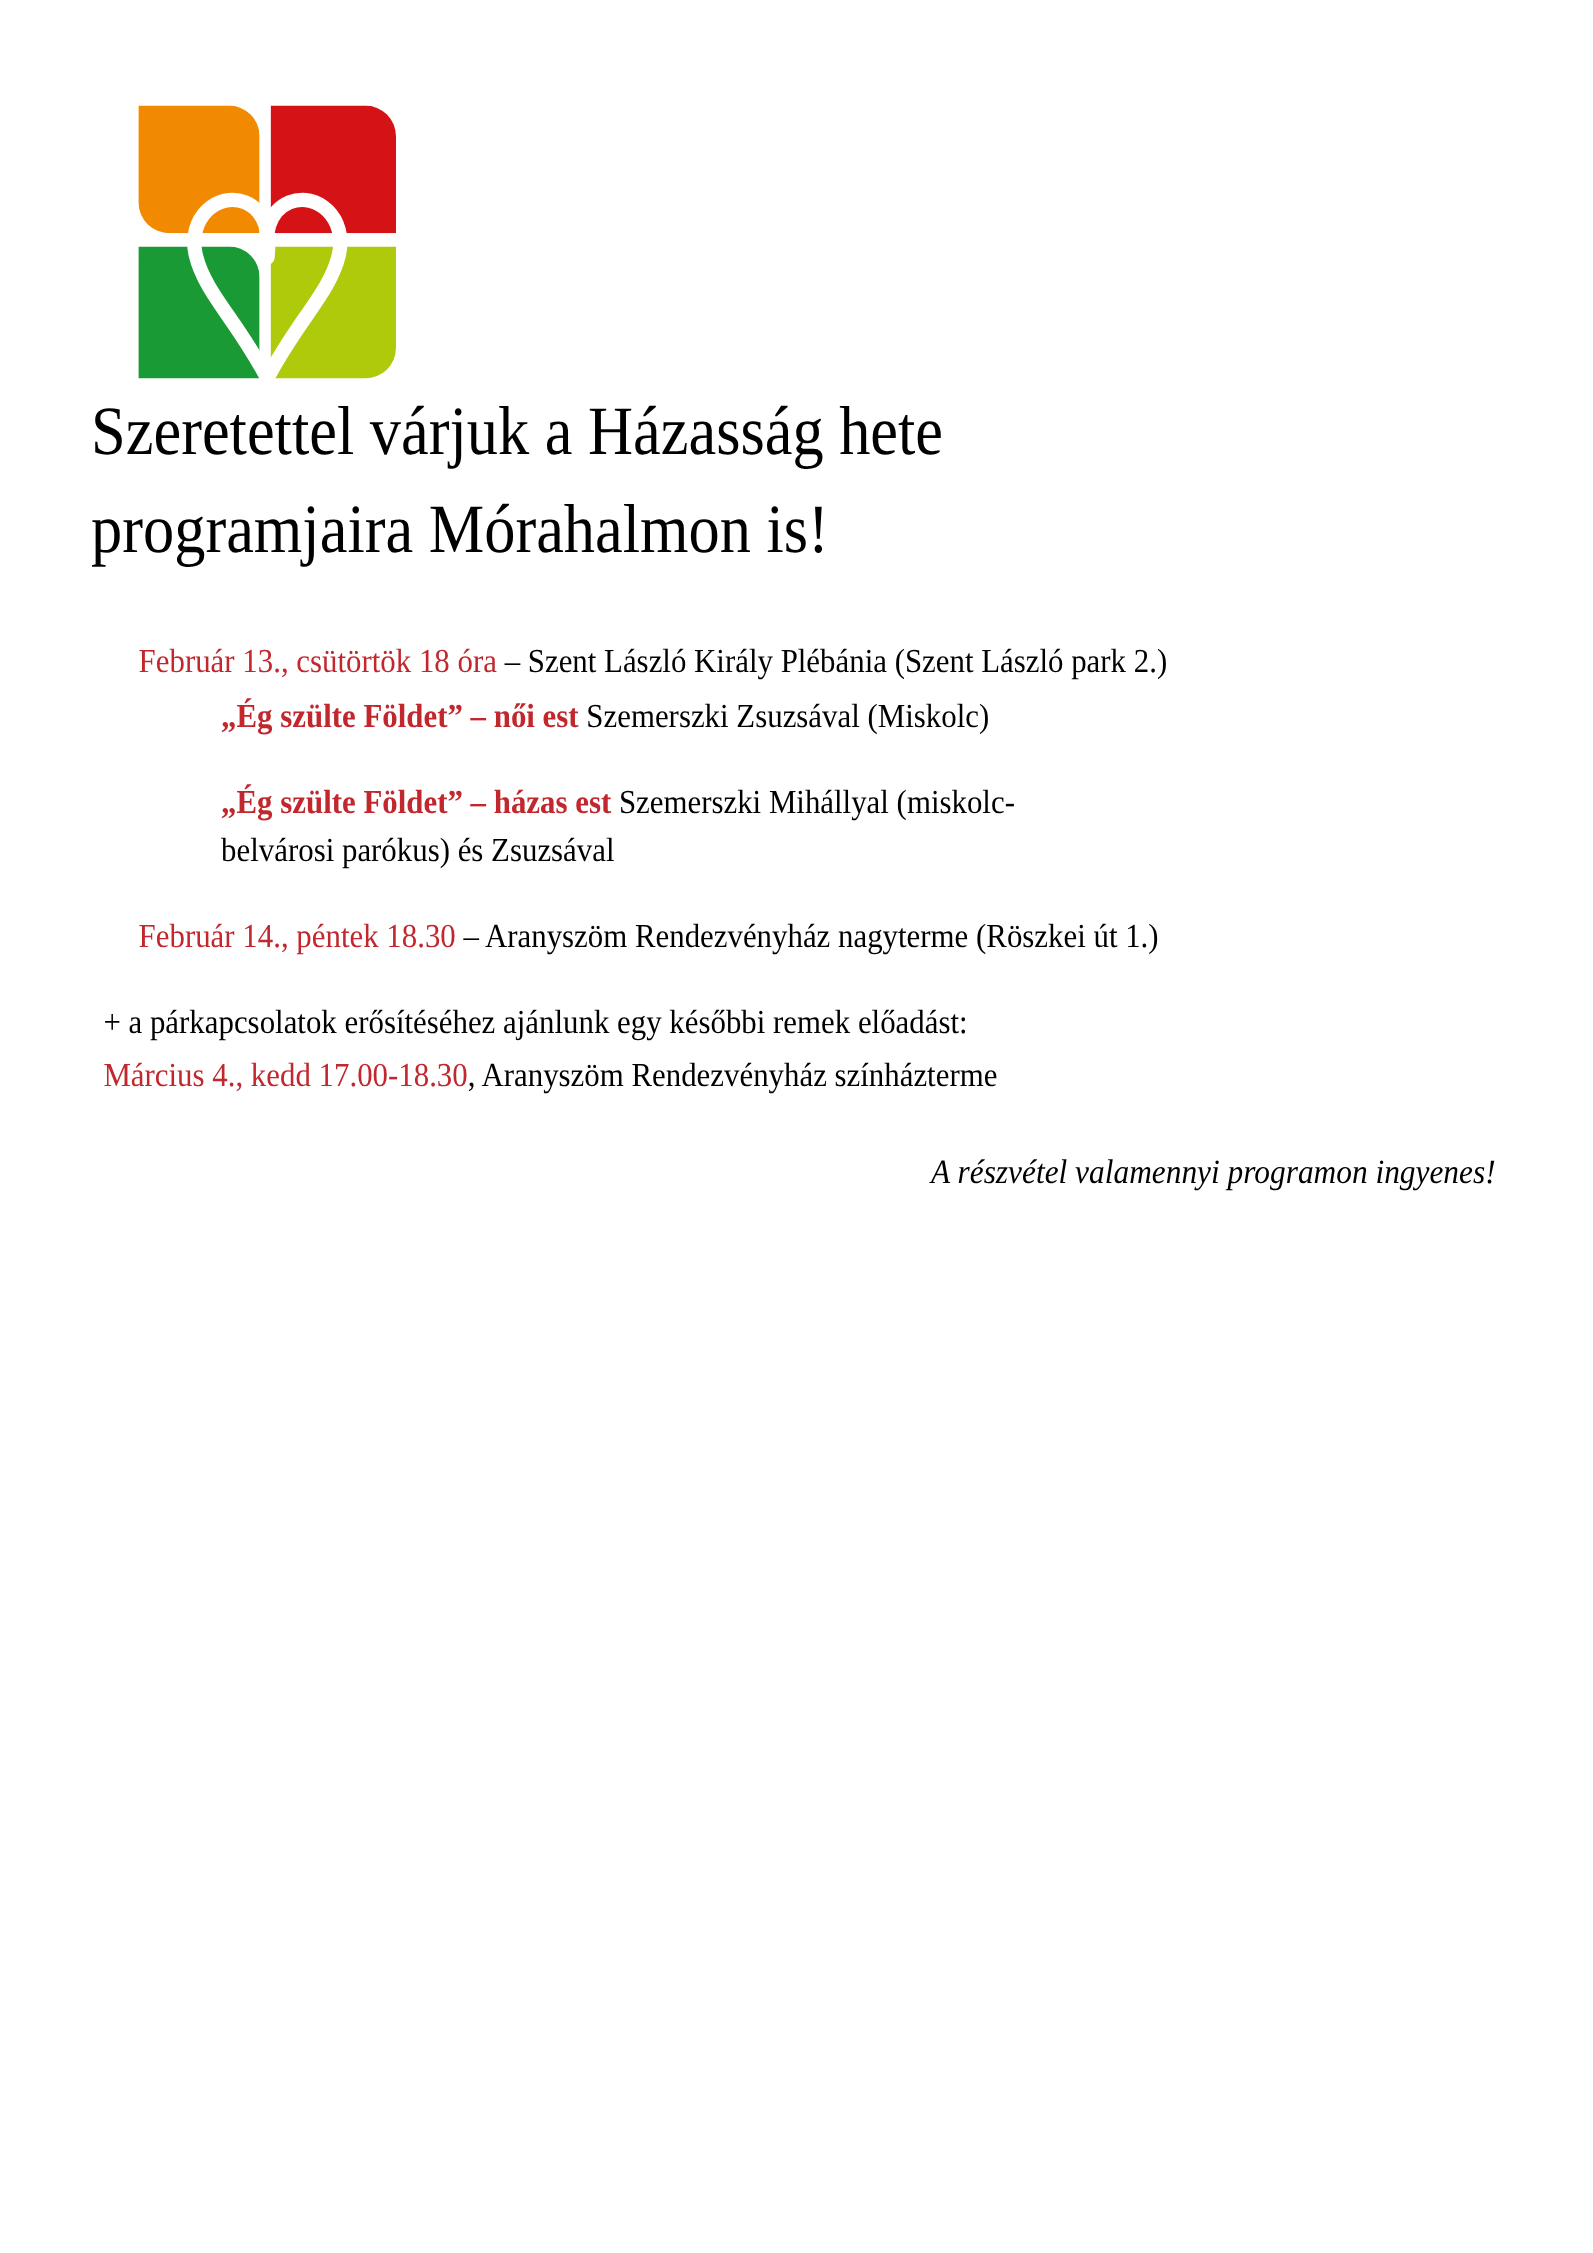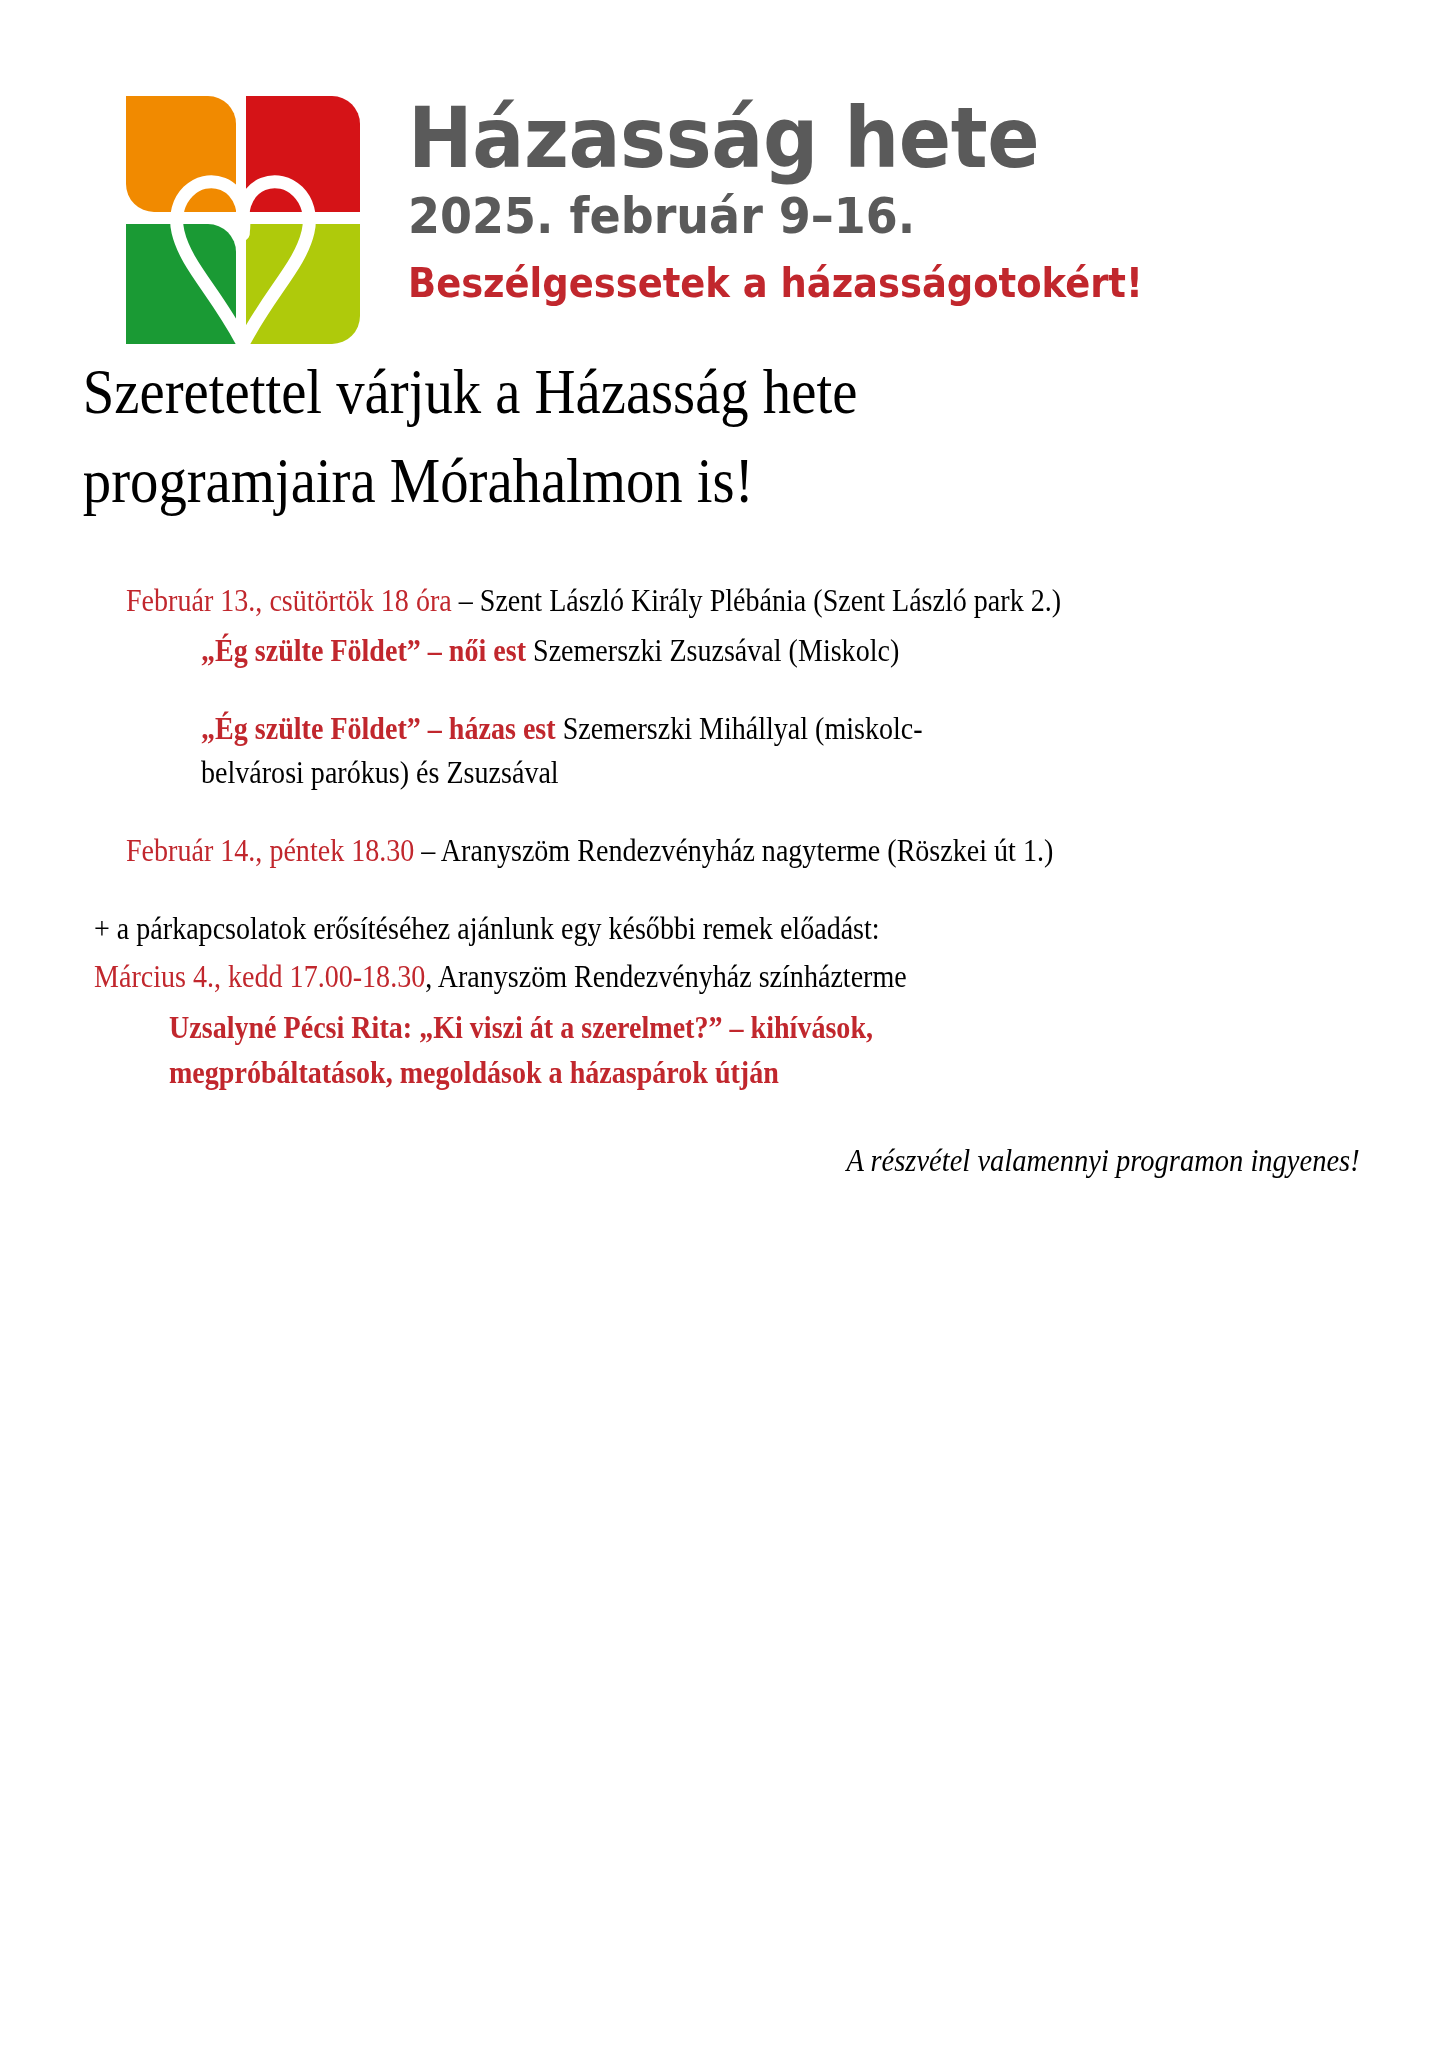--- a/index.html
+++ b/index.html
@@ -193,25 +193,20 @@
           <path d="M134 128 H248 V220 A28 28 0 0 1 220 248 H134 Z" fill="#AFCA0B"></path>
         </g>
 
         <g fill="none" stroke="#FFFFFF" stroke-width="13" stroke-linecap="round">
           <path d="M131 248 C 104 196, 74 170, 66 136 C 58 102, 86 78, 111 88 C 130 96, 134 118, 131 138"></path>
           <path d="M131 248 C 158 196, 188 170, 196 136 C 204 102, 176 78, 151 88 C 132 96, 128 118, 131 138"></path>
         </g>
       </svg>
     </div>
 
-    <div class="logo-text">
-      <div class="brand-title">Házasság hete</div>
-      <div class="brand-date">2025. február 9–16.</div>
-      <div class="brand-slogan">Beszélgessetek a házasságotokért!</div>
-    </div>
   </div>
 
   <div class="headline">
     <span>Szeretettel várjuk a Házasság hete</span>
     <span>programjaira Mórahalmon is!</span>
   </div>
 
   <div class="programs">
 
     <div class="program">
@@ -238,21 +233,17 @@
 
 
     <div class="program">
     </div>
 
   </div>
 
   <div class="extra">
     <div class="prog-line extra-intro">+ a párkapcsolatok erősítéséhez ajánlunk egy későbbi remek előadást:</div>
     <div class="prog-line"><span class="date">Március 4., kedd  17.00-18.30</span><span class="plain">, Aranyszöm Rendezvényház színházterme</span></div>
-    <div class="extra-body">
-      <div class="prog-line"><span class="ev-title">Uzsalyné Pécsi Rita: „Ki viszi át a szerelmet?”</span><span class="ev-title"> – kihívások,</span></div>
-      <div class="prog-line"><span class="ev-title">megpróbáltatások, megoldások a házaspárok útján</span></div>
-    </div>
   </div>
 
   <div class="closing">A részvétel valamennyi programon ingyenes!</div>
 
 </div>
 
 </body></html>

